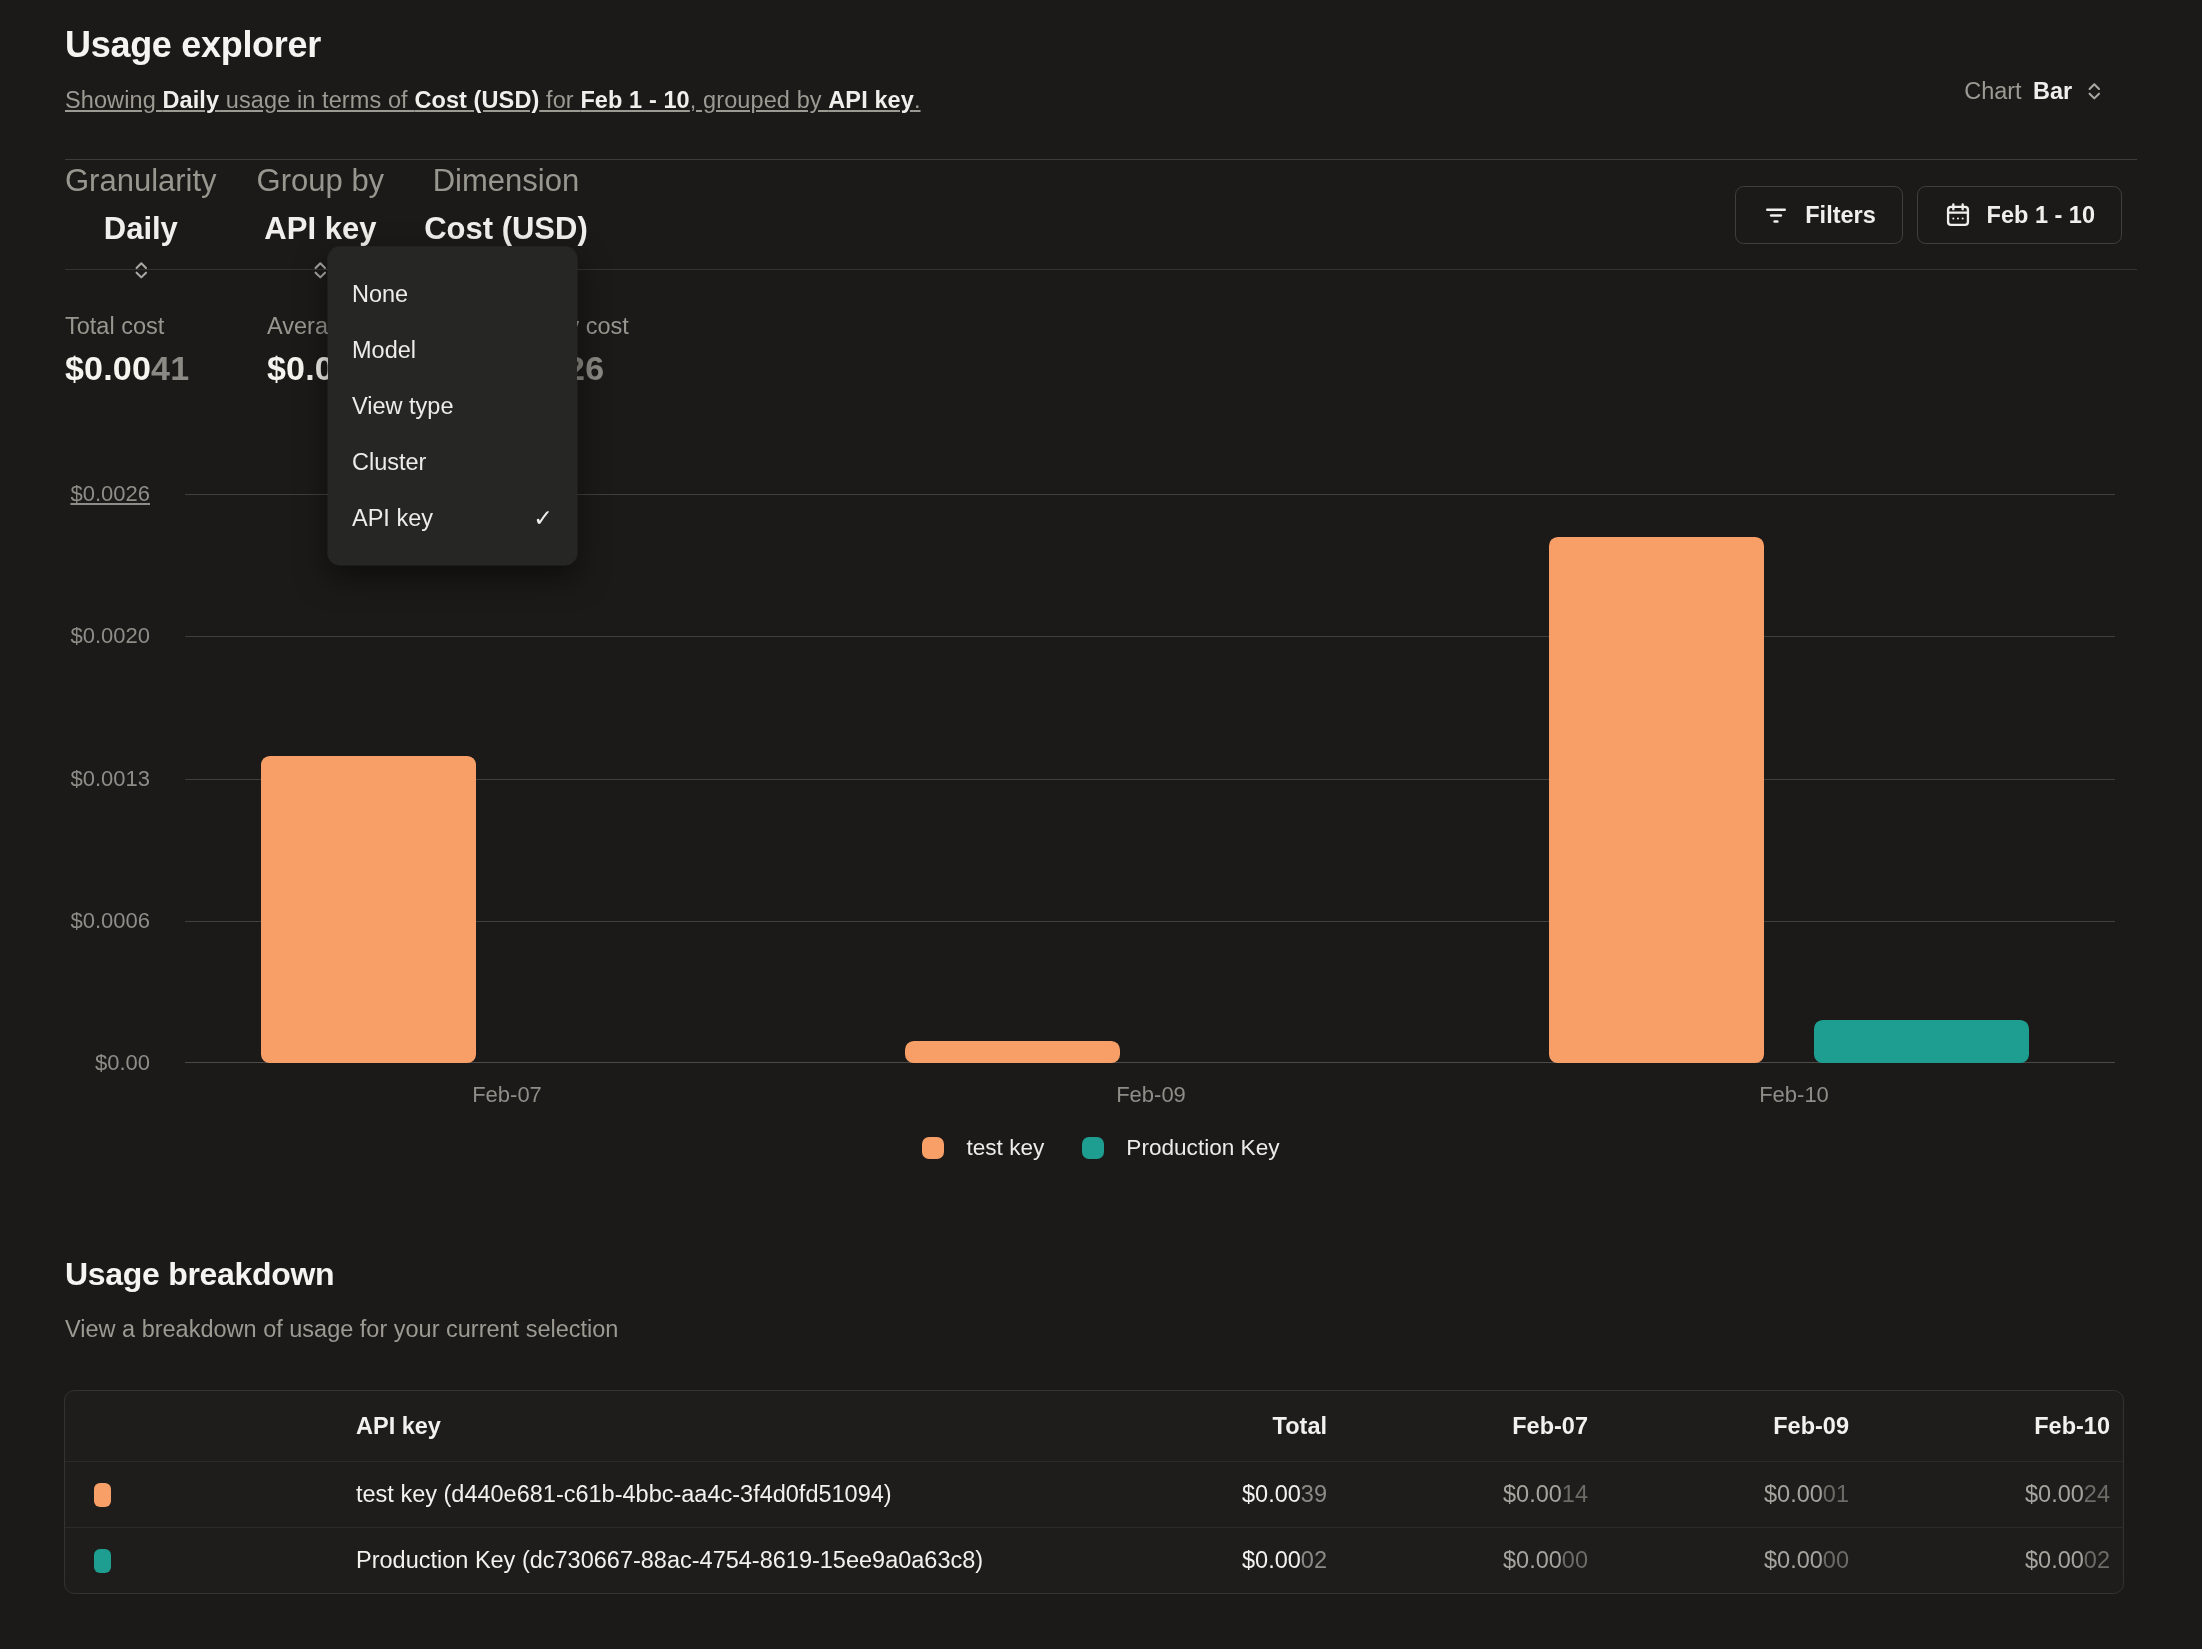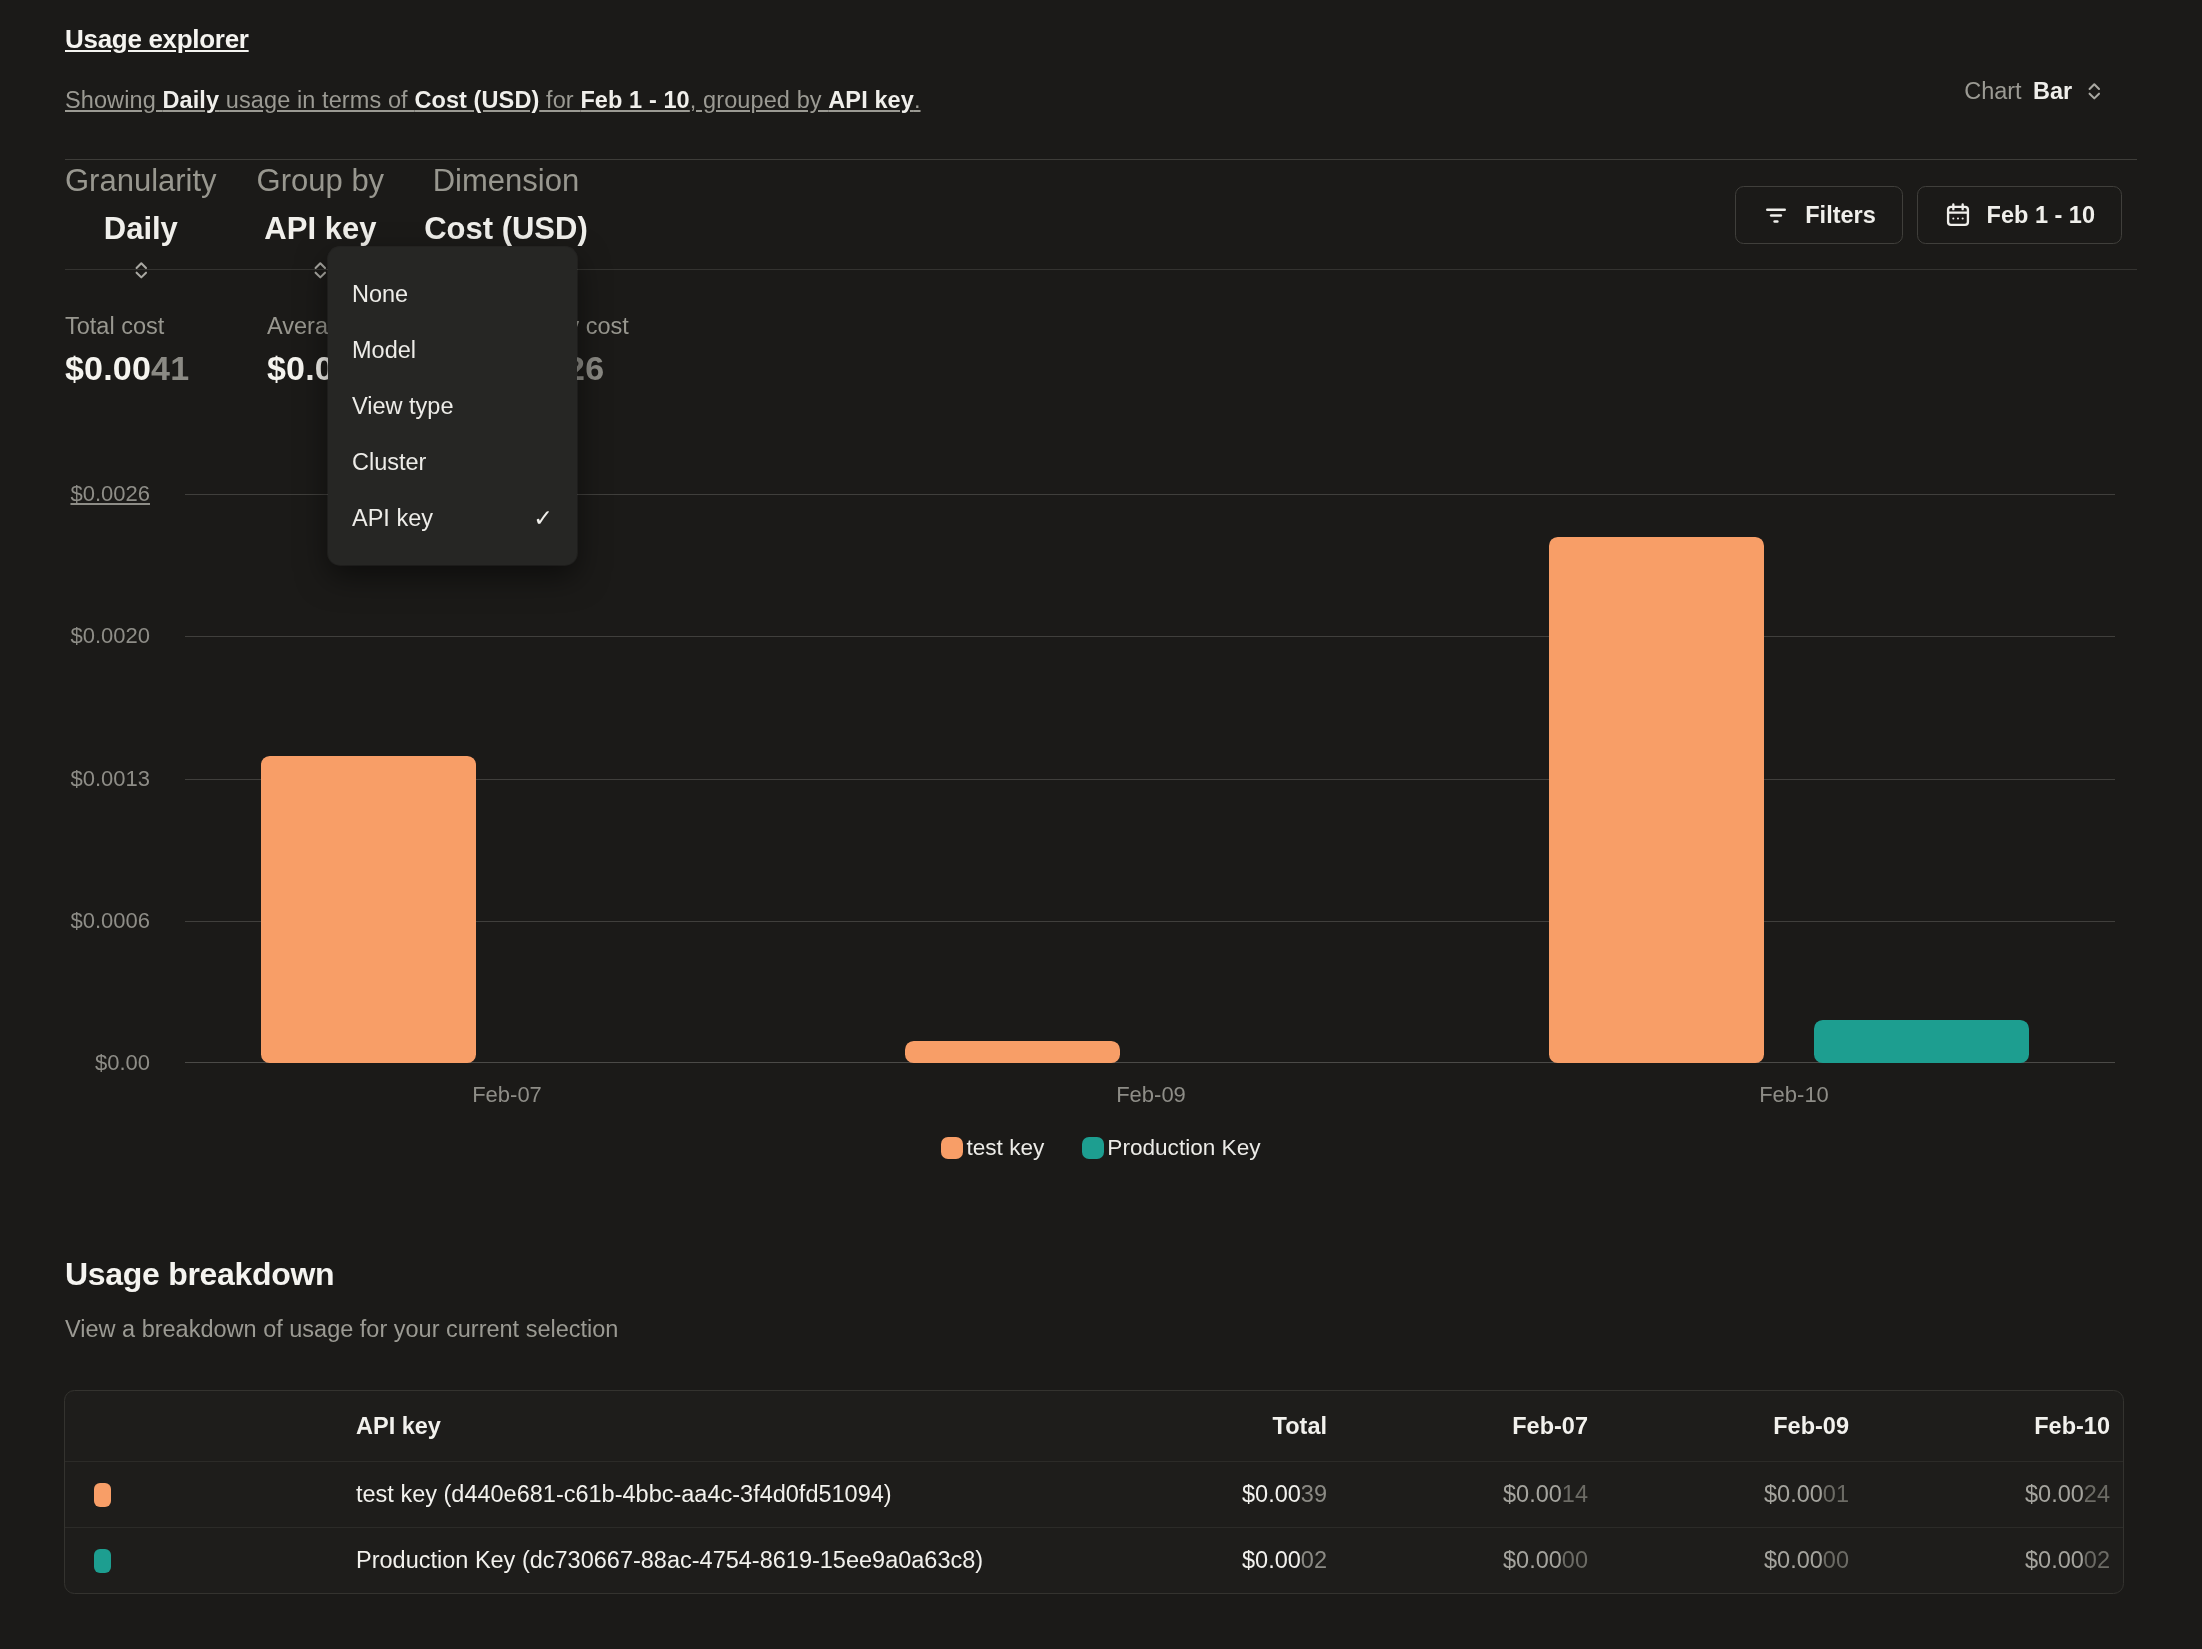--- a/index.html
+++ b/index.html
@@ -4,21 +4,21 @@
 <style>
   html,body { margin:0; padding:0; background:#1b1a18; }
   body {
     width:2202px; height:1649px; position:relative; overflow:hidden;
     font-family:"Liberation Sans","DejaVu Sans",sans-serif;
     -webkit-font-smoothing:antialiased;
   }
   .abs { position:absolute; }
 
   
-  .page-title { left:65px; top:24px; font-size:26px; font-weight:600; color:#f5f4f0; letter-spacing:-0.3px;text-decoration:underline; }
+  .page-title { left:65px; top:24px; font-size:36px; font-weight:600; color:#f5f4f0; letter-spacing:-0.3px; }
   .page-subtitle { left:65px; top:87px; font-size:23.5px; color:#9b9a93; letter-spacing:0.1px;text-decoration:underline; }
   .page-subtitle .seg-strong { color:#f0efeb; font-weight:600; }
 
   .chart-type { top:78px; right:96px; display:flex; align-items:center; gap:11.3px; font-size:23.5px; cursor:pointer; }
   .chart-type .ct-label { color:#9b9a93; }
   .chart-type .ct-value { color:#f0efeb; font-weight:600; }
 
   .divider { left:65px; width:2072px; height:0.9px; background:#3e3d39; }
   .divider-1 { top:159px; }
   .divider-2 { top:269px; background:#343330; }
@@ -66,21 +66,21 @@
 
   
   .plot { left:185px; top:494px; width:1930px; height:569px; }
   .gridline { position:absolute; left:0; width:100%; height:1.3px; background:#403f3c; }
   .gridline.baseline { background:#4b4a47; }
   .ytick { position:absolute; right:calc(100% + 35px); width:130px; text-align:right; font-size:22px; color:#8e8d87; }
   .bar { position:absolute; bottom:0; border-radius:8.7px; }
   .xlabel { position:absolute; top:588px; transform:translateX(-50%); font-size:22px; color:#8e8d87; }
 
   .legend { top:1135px; left:0; width:100%; display:flex; justify-content:center; align-items:center; gap:38px; }
-  .legend-item { display:flex; align-items:center; gap:3px; font-size:22.6px; color:#ecebe7; }
+  .legend-item { display:flex; align-items:center; gap:22px; font-size:22.6px; color:#ecebe7; }
   .legend-swatch { width:22px; height:22px; border-radius:7px; }
 
   
   .breakdown-title { left:65px; top:1256px; font-size:32px; font-weight:600; color:#f5f4f0; letter-spacing:-0.3px; }
   .breakdown-subtitle { left:65px; top:1316px; font-size:23.5px; color:#9b9a93; }
 
   .table {
     left:64px; top:1390px; width:2058px;
     border:1.3px solid #34332f; border-radius:10.4px; background:rgba(255,255,255,.015);
     overflow:hidden;

